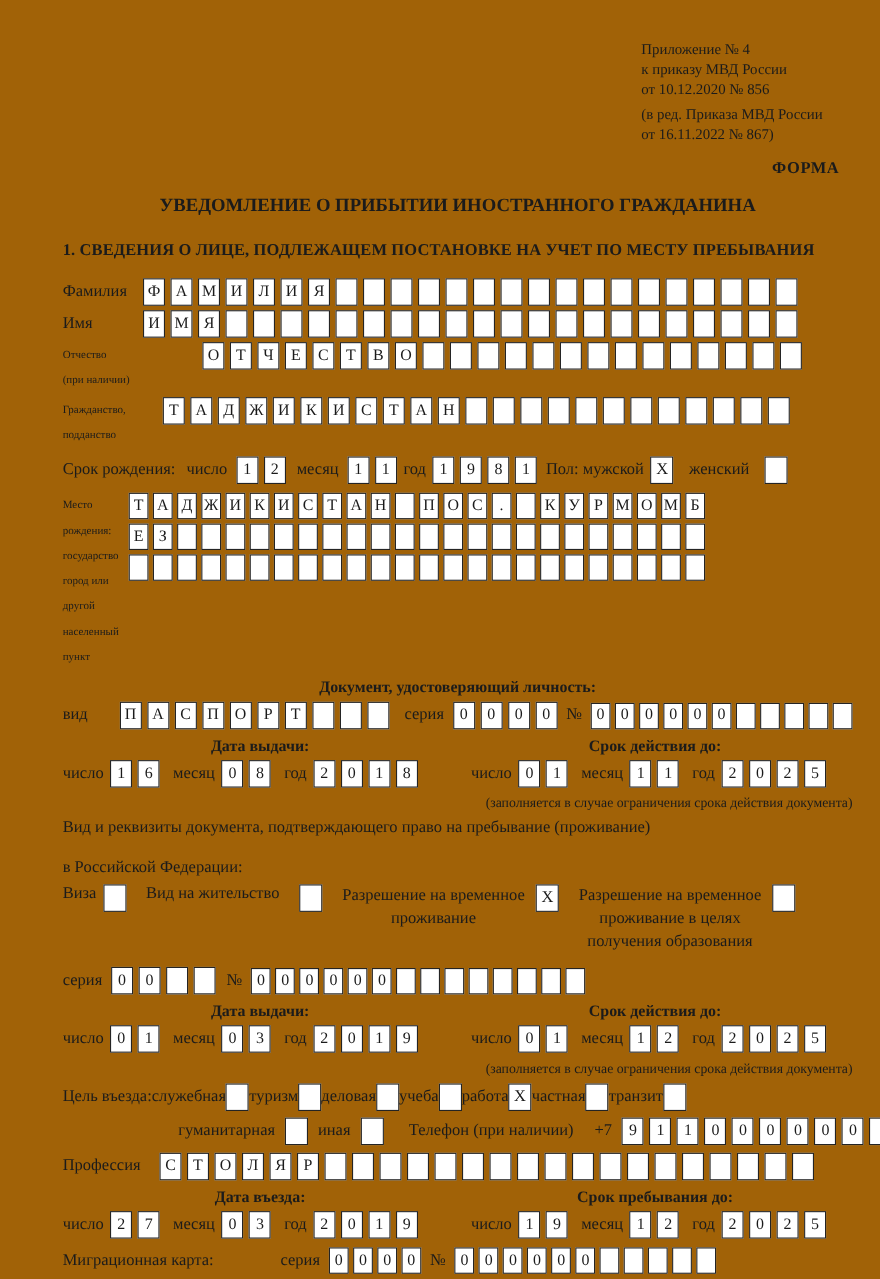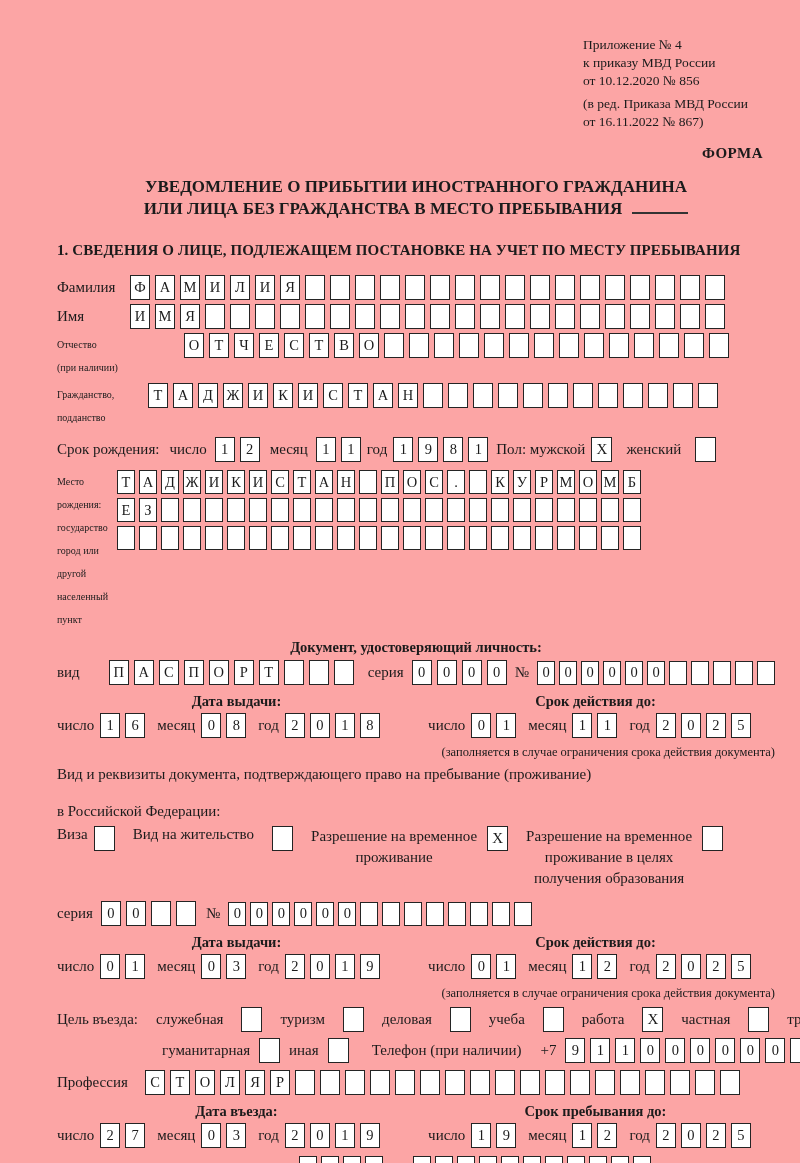--- a/index.html
+++ b/index.html
@@ -1,18 +1,18 @@
 <!DOCTYPE html>
 <html><head>
 <meta charset="utf-8">
 <style>
   * { margin:0; padding:0; box-sizing:border-box; }
   html,body { background:#888; }
   .page {
-    width:800px; height:1163px; margin:0 auto; background:#fca5a5;
+    width:800px; height:1163px; margin:0 auto; background:#a16207;
     font-family:"Liberation Serif","DejaVu Serif",serif; color:#1b1b1b;
     padding:36px 25px 0 57px; overflow:hidden; position:relative;
   }
   .hdr-block { margin-left:auto; width:192px; font-size:13.5px; line-height:1.32; }
   .hdr-block .grp2 { margin-top:6px; }
   .forma { text-align:right; font-weight:700; font-size:15px; margin:14px 12px 0 0; letter-spacing:.5px; }
   .title { text-align:center; font-weight:700; font-size:17px; margin-top:14px; line-height:1.3; }
   .blank { display:inline-block; width:56px; border-bottom:2px solid #333; height:14px; margin-left:10px; }
   .sec-head { font-weight:700; font-size:15px; margin-top:22px; letter-spacing:.1px; }
 
@@ -55,23 +55,20 @@
     <div>от 10.12.2020 № 856</div>
     <div class="grp2">
       <div>(в ред. Приказа МВД России</div>
       <div>от 16.11.2022 № 867)</div>
     </div>
   </div>
   <div class="forma">ФОРМА</div>
 
   <div class="title">
     <div>УВЕДОМЛЕНИЕ О ПРИБЫТИИ ИНОСТРАННОГО ГРАЖДАНИНА</div>
-    <div>
-      <span>ИЛИ ЛИЦА БЕЗ ГРАЖДАНСТВА В МЕСТО ПРЕБЫВАНИЯ</span><span class="blank"></span>
-    </div>
   </div>
 
   <div class="sec-head">1. СВЕДЕНИЯ О ЛИЦЕ, ПОДЛЕЖАЩЕМ ПОСТАНОВКЕ НА УЧЕТ ПО МЕСТУ ПРЕБЫВАНИЯ</div>
 
   <div class="r" style="margin-top:16px">
     <span class="lbl" style="width:73px">Фамилия</span>
     <span class="cells">
         <span class="cell">Ф</span>
         <span class="cell">А</span>
         <span class="cell">М</span>
@@ -481,21 +478,21 @@
             <span class="cell">2</span>
             <span class="cell">0</span>
             <span class="cell">2</span>
             <span class="cell">5</span>
           </span>
       </div>
     </div>
     <div class="dnote">(заполняется в случае ограничения срока действия документа)</div>
   </div>
 
-  <div class="r" style="margin-top:6px; gap:18px">
+  <div class="r" style="margin-top:6px; gap:0">
     <span class="lbl">Цель въезда:</span>
     <span class="lbl">служебная</span>
     <span class="cbox"></span>
     <span class="lbl">туризм</span>
     <span class="cbox"></span>
     <span class="lbl">деловая</span>
     <span class="cbox"></span>
     <span class="lbl">учеба</span>
     <span class="cbox"></span>
     <span class="lbl">работа</span>

